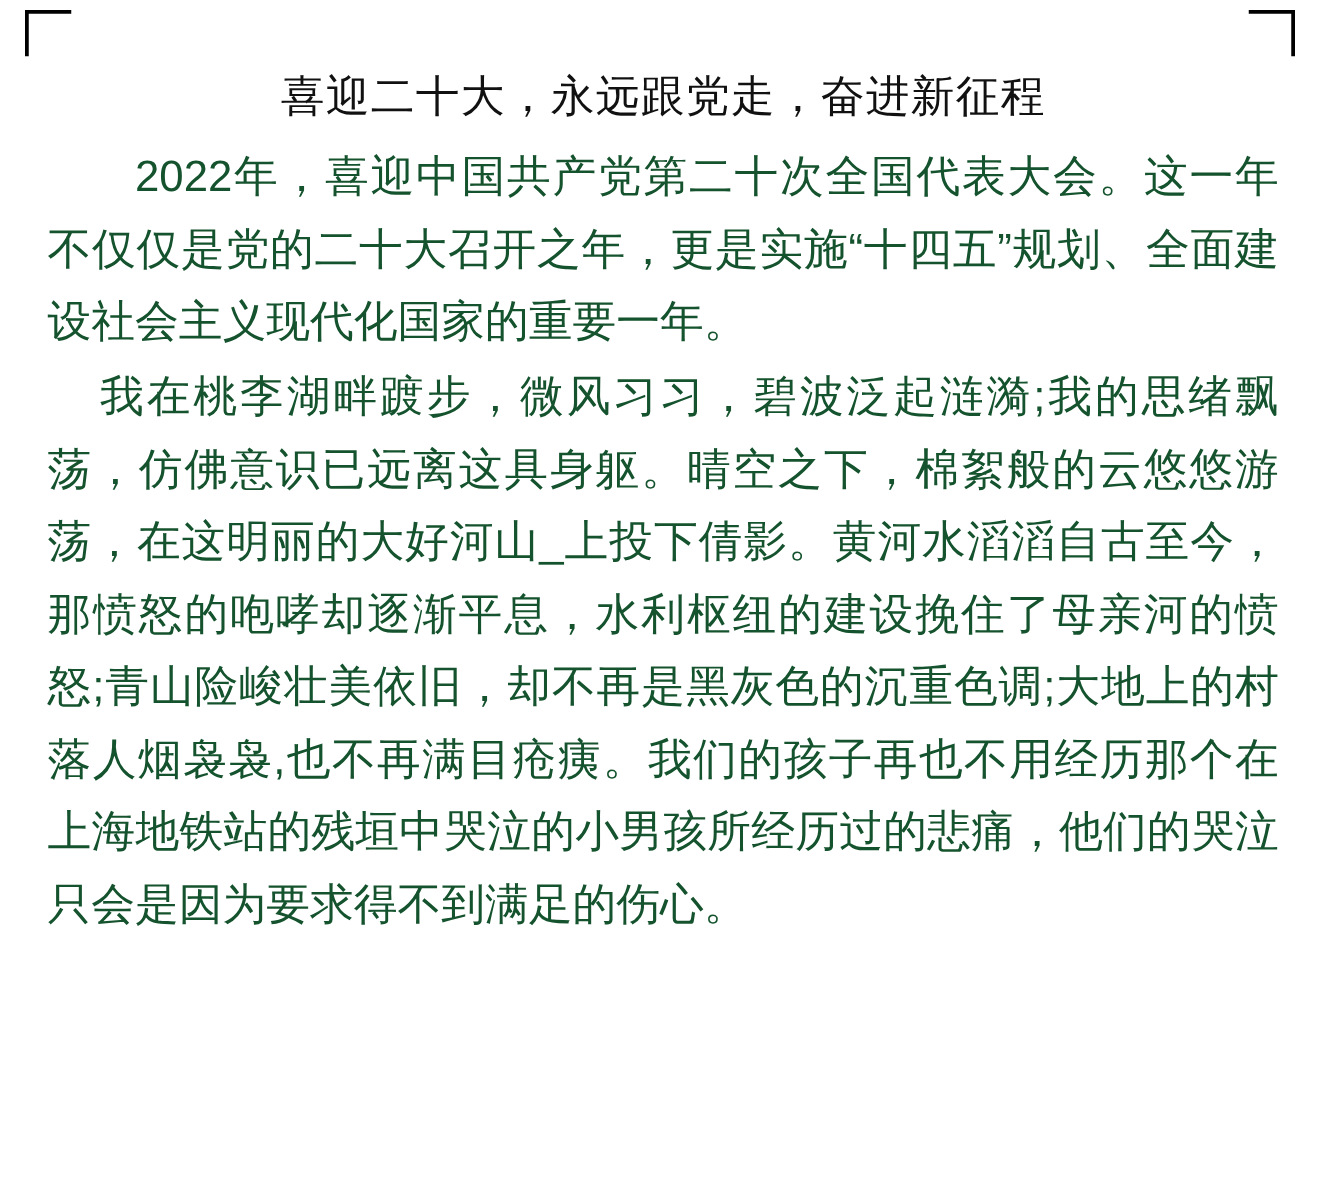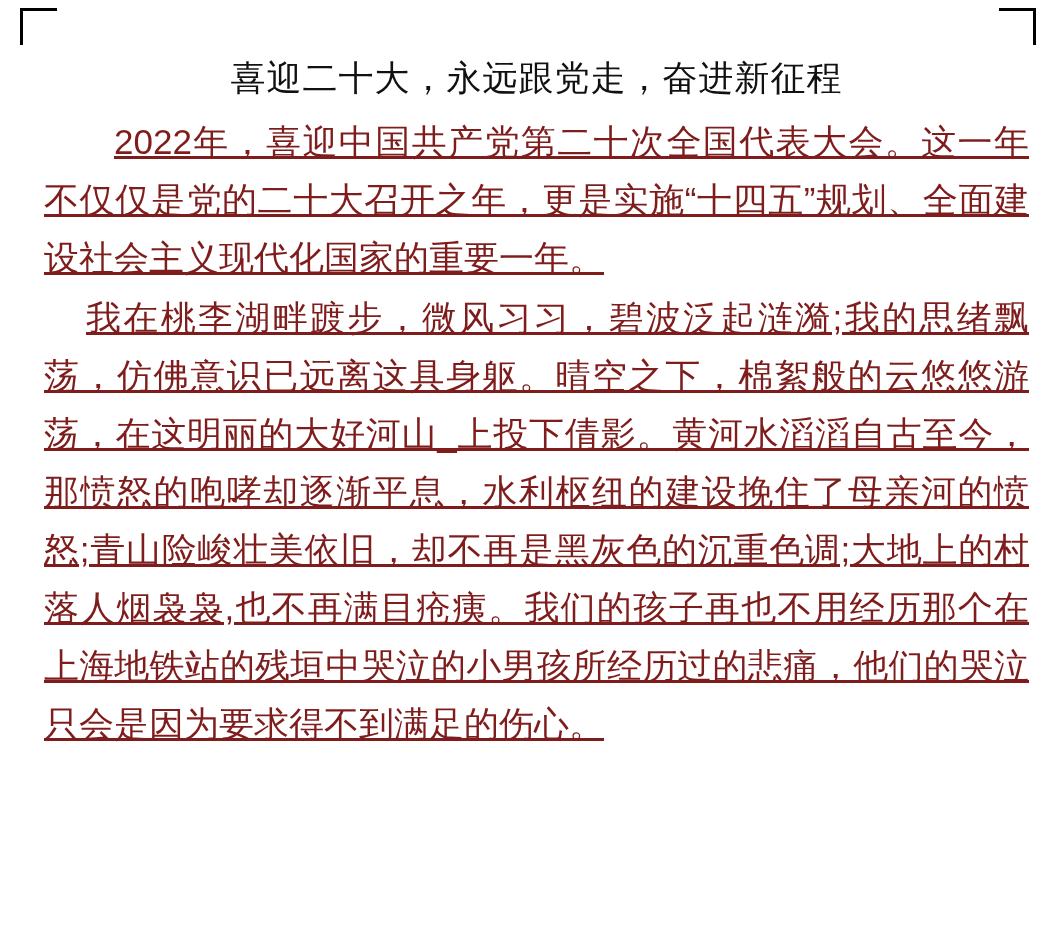--- a/index.html
+++ b/index.html
@@ -28,43 +28,42 @@
     border-top: 3px solid #000;
   }
   .crop-mark.tr {
     top: 8px;
     right: 20px;
     border-right: 3px solid #000;
     border-top: 3px solid #000;
   }
   .doc-body {
     position: absolute;
-    left: 44px;
+    left: 38px;
     top: 52px;
     width: 985px;
   }
   .doc-title {
     text-align: center;
     font-size: 35px;
     line-height: 1.5;
     color: #111111;
     letter-spacing: 1px;
     margin: 0 0 8px 0;
     font-weight: 400;
   }
   .doc-para {
     font-size: 35px;
     line-height: 1.66;
-    color: #7f1d1d;
+    color: #14532d;
     text-align: justify;
     text-justify: inter-ideograph;
     margin: 0 0 2px 0;
     text-indent: 2em;
     letter-spacing: 0px;
-    text-decoration: underline;
   }
   .doc-para.tight {
     text-indent: 1.2em;
   }
 </style>
 </head>
 <body>
 
 <div class="page">
 

